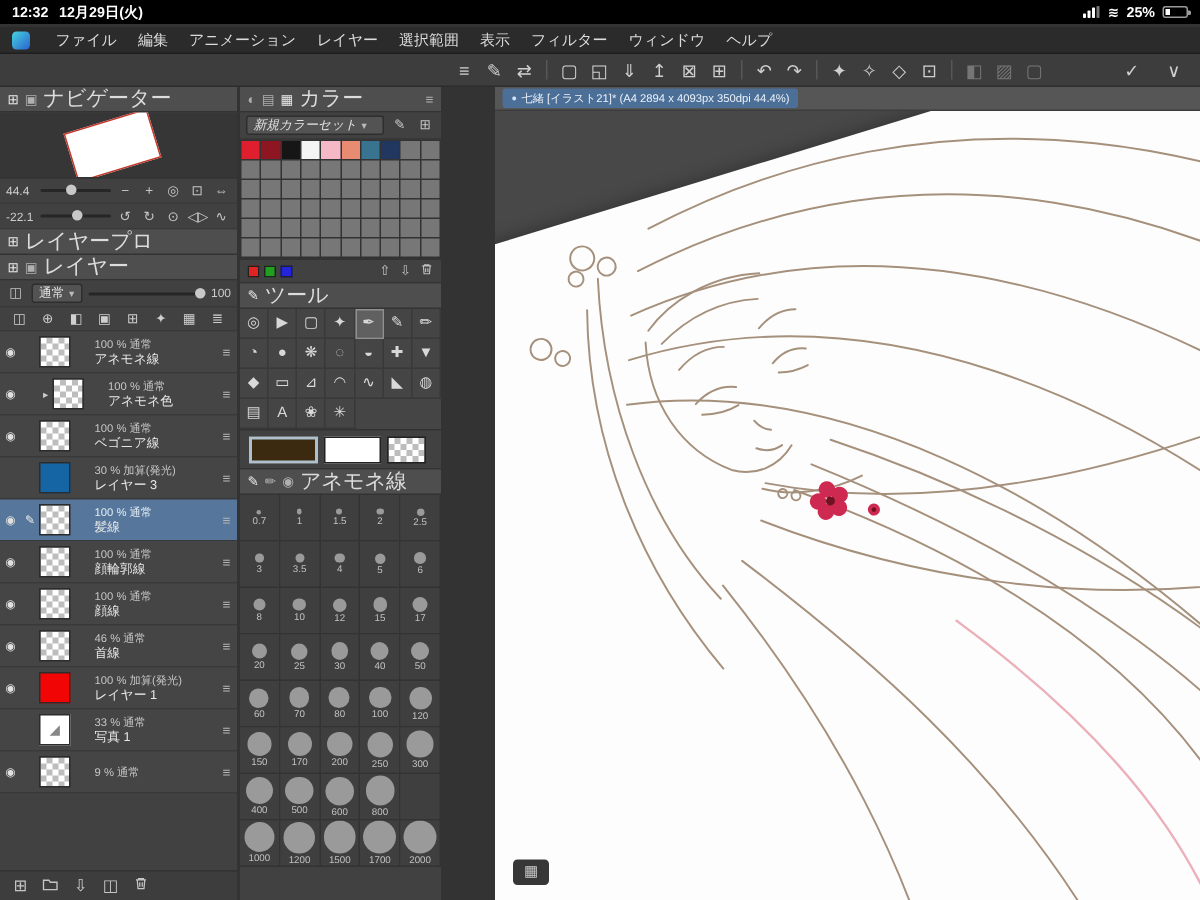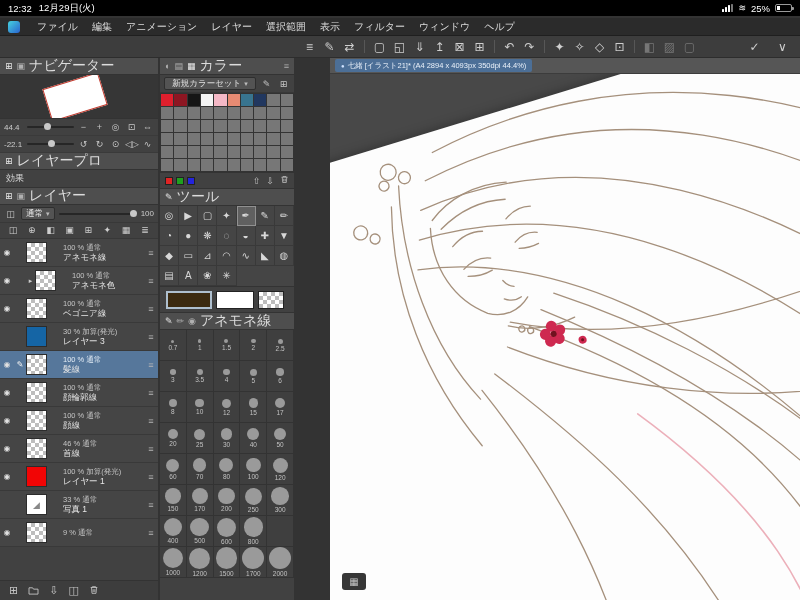--- a/index.html
+++ b/index.html
@@ -1,20 +1,20 @@
 <!DOCTYPE html>
 <html><head>
 <meta charset="utf-8">
 <style>
   *{margin:0;padding:0;box-sizing:border-box}
   body{background:#222;font-family:"Liberation Sans","DejaVu Sans",sans-serif;}
   .screen{position:relative;width:800px;height:600px;background:#333;overflow:hidden;color:#ddd;}
 
   
-  .status-bar{position:absolute;top:0;left:0;right:0;height:16px;background:#000;display:flex;align-items:center;padding:0 8px;font-size:9.5px;color:#fff;gap:7px;}
+  .status-bar{position:absolute;top:0;left:0;right:0;height:16px;background:#000;display:flex;align-items:center;padding:0 8px;font-size:9.5px;color:#fff;gap:7px;font-weight:bold;}
   .sb-right{margin-left:auto;display:flex;align-items:center;gap:5px;}
   .sig{display:flex;align-items:flex-end;gap:1px;height:8px;}
   .sig i{display:block;width:2px;background:#fff;border-radius:.5px;}
   .wifi-glyph{font-size:9px;}
   .batt{width:17px;height:8px;border:1px solid #9a9a9a;border-radius:2px;position:relative;}
   .batt i{position:absolute;left:1px;top:1px;bottom:1px;width:3px;background:#fff;}
   .batt::after{content:"";position:absolute;right:-3px;top:2px;width:2px;height:3px;background:#9a9a9a;border-radius:0 1px 1px 0;}
 
   
   .menu-bar{position:absolute;top:18px;left:0;right:0;height:18px;background:#2b2b2b;border-bottom:1px solid #1f1f1f;display:flex;align-items:center;}
@@ -70,21 +70,21 @@
   .ltext{flex:1;min-width:0;overflow:hidden;margin-left:12px;}
   .l1{font-size:7.5px;color:#c5c5c5;line-height:9px;white-space:nowrap;}
   .l2{font-size:8.5px;color:#e8e8e8;line-height:10px;white-space:nowrap;}
   .sel .l1{color:#e4edf6;}
   .cell.handle{width:12px;font-size:9px;color:#b5b5b5;}
   .layer-footer{position:absolute;bottom:0;left:0;width:158px;height:20px;background:#3d3d3d;border-top:1px solid #333;display:flex;align-items:center;gap:10px;padding:0 9px;}
   .lf-icon{font-size:11px;color:#c5c5c5;}
 
   
   .color-set-row{height:18px;display:flex;align-items:center;gap:4px;padding:0 4px;border-bottom:1px solid #383838;}
-  .set-dd{flex:1;justify-content:center;}
+  .set-dd{flex:1;justify-content:flex-start;font-style:italic;}
   .swatch-grid{display:grid;grid-template-columns:repeat(10,1fr);gap:1px;background:#333;padding:1px;border-bottom:1px solid #333;}
   .swatch{height:12px;background:#777;}
   .color-foot{height:16px;display:flex;align-items:center;gap:3px;padding:0 5px;border-bottom:1px solid #333;}
   .qc{width:8px;height:8px;border:1px solid #222;flex:none;}
   .cf-icons{margin-left:auto;display:flex;align-items:center;gap:6px;font-size:9px;color:#c0c0c0;}
 
   
   .tool-grid{display:grid;grid-template-columns:repeat(7,1fr);border-bottom:1px solid #333;background:#454545;}
   .toolcell{height:20px;display:flex;align-items:center;justify-content:center;font-size:10px;color:#d8d8d8;border-right:1px solid #393939;border-bottom:1px solid #393939;}
   .toolcell.sel{background:#606060;outline:1px solid #909090;outline-offset:-1px;}
@@ -206,23 +206,20 @@
       <span class="sm-icon">↺</span>
       <span class="sm-icon">↻</span>
       <span class="sm-icon">⊙</span>
       <span class="sm-icon">◁▷</span>
       <span class="sm-icon">∿</span>
     </div>
 
     <div class="phead">
       <span class="pic on">⊞</span>
       <span class="ptitle">レイヤープロ</span>
-    </div>
-    <div class="effect-row">
-      <span>効果</span>
     </div>
 
     <div class="phead">
       <span class="pic on">⊞</span>
       <span class="pic">▣</span>
       <span class="ptitle">レイヤー</span>
     </div>
     <div class="blend-row">
       <span class="sm-icon">◫</span>
       <span class="dropdown">

